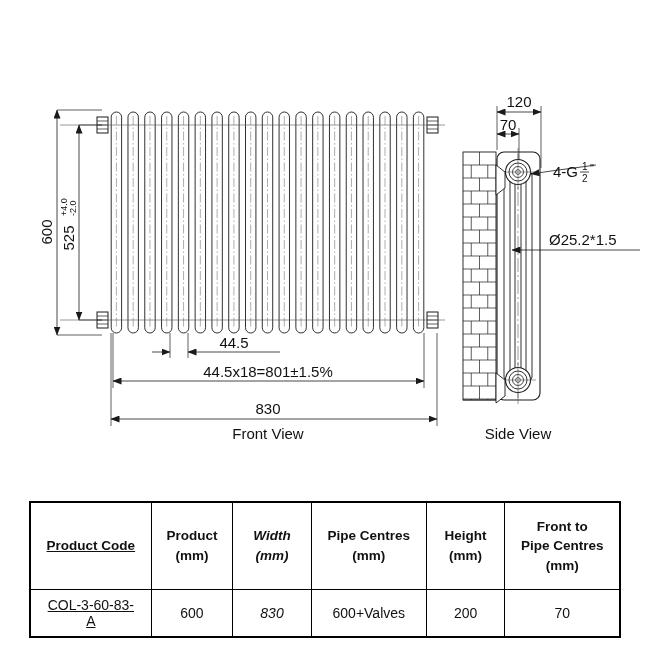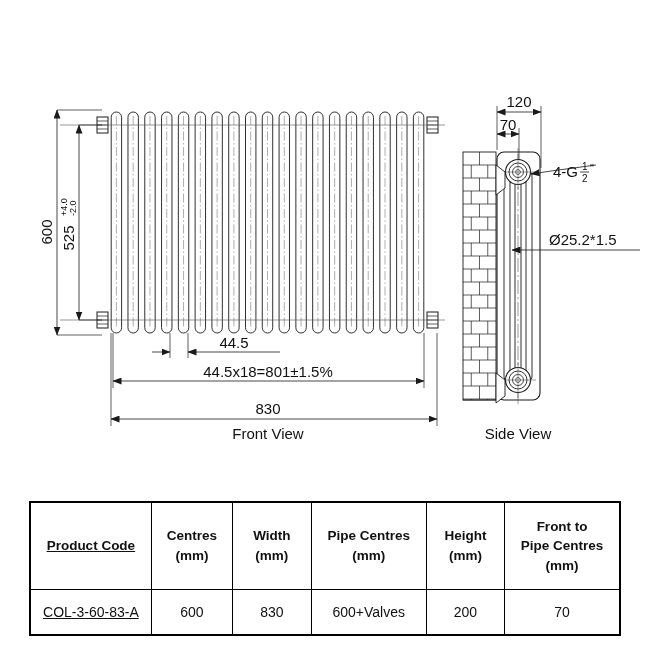--- a/index.html
+++ b/index.html
@@ -13,21 +13,21 @@
 
   
   #spec{position:absolute;left:29px;top:501px;width:592px;
         border-collapse:collapse;background:#fff;}
   #spec td,#spec th{border:1px solid #000;text-align:center;
         font-family:"Liberation Sans", sans-serif;color:#111;}
   #spec thead th{font-weight:bold;font-size:13.5px;line-height:1.45;
         padding:7px 2px;height:72px;vertical-align:middle;}
   #spec tbody td{font-weight:normal;font-size:14px;padding:7px 12px;height:30px;}
   #spec{border:2.5px solid #000;}
-  .cw0{width:138px;text-decoration:underline;} .cw1{width:74px;} .cw2{width:74px;}
+  .cw0{width:138px;text-decoration:underline;} .cw1{width:74px;} .cw2{width:74px;font-style:italic;}
   .cw3{width:102px;} .cw4{width:74px;} .cw5{width:130px;}
 </style>
 </head>
 <body>
 
 <div id="stage">
 
   <svg id="cad" width="650" height="495" viewBox="0 0 650 495">
     <defs>
       <marker id="ar" markerWidth="9" markerHeight="7" refX="8.5" refY="3.5" orient="auto" markerUnits="userSpaceOnUse">
@@ -274,21 +274,21 @@
     </g>
   </svg>
 
   <table id="spec">
     <thead>
       <tr>
         <th class="cw0">
             <div>Product Code</div>
           </th>
         <th class="cw1">
-            <div>Centres</div>
+            <div>Product</div>
             <div>(mm)</div>
           </th>
         <th class="cw2">
             <div>Width</div>
             <div>(mm)</div>
           </th>
         <th class="cw3">
             <div>Pipe Centres</div>
             <div>(mm)</div>
           </th>

